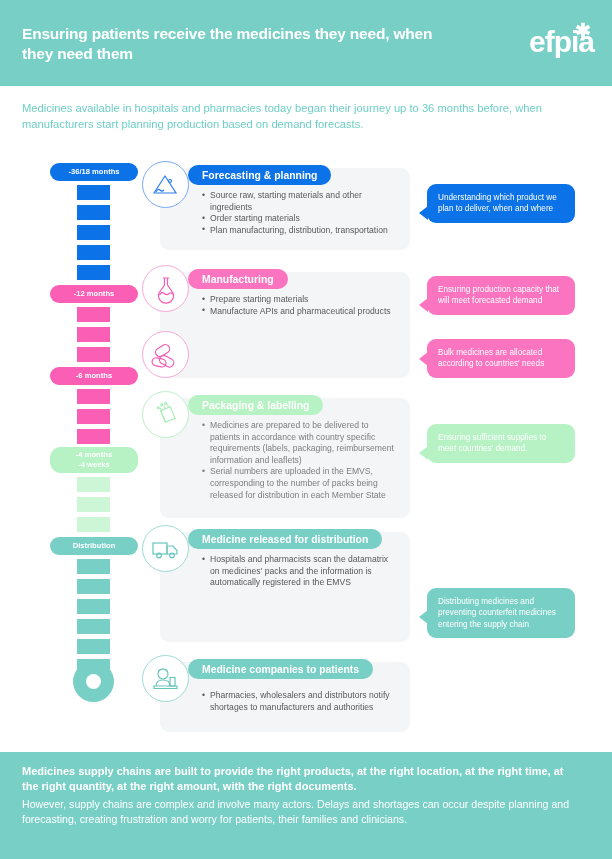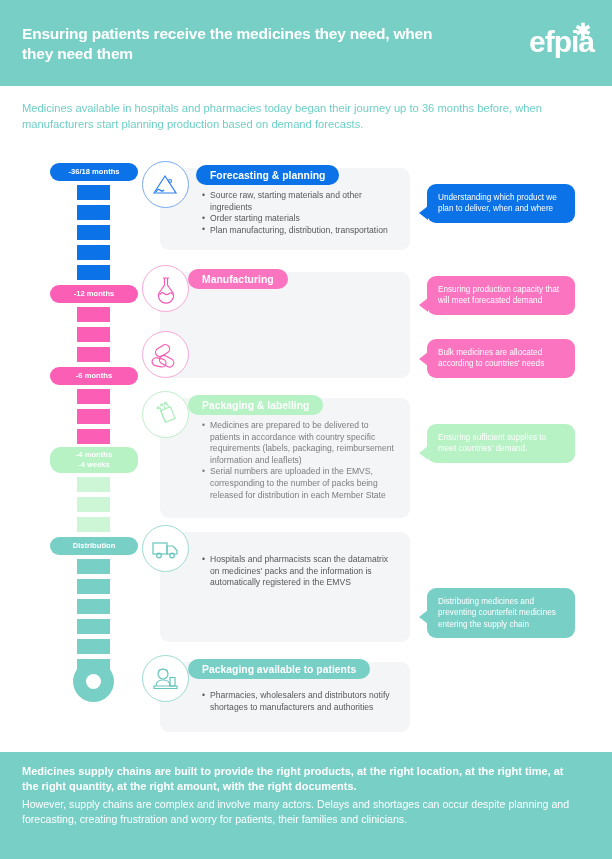--- a/index.html
+++ b/index.html
@@ -141,39 +141,43 @@
   </div>
 
   <div class="card" style="top:168px;width:250px;height:82px;"></div>
   <div class="icon-circle" style="left:142px;top:161px;border-color:#7aa9f0;">
     <svg width="30" height="26" viewBox="0 0 30 26" fill="none" stroke="#2d7ff0" stroke-width="1.2">
       <path d="M3 21 L14 4 L25 21 Z"></path>
       <path d="M5 20 q2-4 4-2 q2 2 4 0"></path>
       <circle cx="19" cy="9" r="1.5"></circle>
     </svg>
   </div>
-  <div class="card-title" style="left:196px;top:165px;background:#0b72e7;">Forecasting &amp; planning</div>
+  <div class="card-title" style="left:188px;top:165px;background:#0b72e7;">Forecasting &amp; planning</div>
   <ul class="bullets" style="left:202px;top:190px;width:190px;">
     <li>Source raw, starting materials and other ingredients</li>
     <li>Order starting materials</li>
     <li>Plan manufacturing, distribution, transportation</li>
   </ul>
   <div class="callout" style="left:427px;top:184px;width:148px;background:#0b72e7;">
     <div class="tail" style="border-right:9px solid #0b72e7;"></div>
     <span>Understanding which product we plan to deliver, when and where</span>
   </div>
 
   <div class="card" style="top:272px;width:250px;height:106px;"></div>
   <div class="icon-circle" style="left:142px;top:265px;border-color:#f9a8d8;">
     <svg width="30" height="30" viewBox="0 0 30 30" fill="none" stroke="#f45bb4" stroke-width="1.2">
       <path d="M12 4 h6 M13.5 4 v7 L8 19 a7.5 7.5 0 1 0 14 0 L16.5 11 V4"></path>
       <path d="M8.6 21 q2-4 4.5-1.5 q2.5 2.5 5 0 q2-1.8 3.6 .8"></path>
     </svg>
   </div>
   <div class="card-title" style="left:188px;top:269px;background:#fa74bf;">Manufacturing</div>
+  <ul class="bullets" style="left:202px;top:294px;width:195px;">
+    <li>Prepare starting materials</li>
+    <li>Manufacture APIs and pharmaceutical products</li>
+  </ul>
   <div class="callout" style="left:427px;top:276px;width:148px;background:#fa74bf;">
     <div class="tail" style="border-right:9px solid #fa74bf;"></div>
     <span>Ensuring production capacity that will meet forecasted demand</span>
   </div>
 
   <div class="icon-circle" style="left:142px;top:331px;border-color:#f9a8d8;">
     <svg width="30" height="28" viewBox="0 0 30 28" fill="none" stroke="#f45bb4" stroke-width="1.2">
       <rect x="3" y="10" width="15" height="8.5" rx="4.2" transform="rotate(-32 3 10)"></rect>
       <rect x="11" y="13" width="15" height="8.5" rx="4.2" transform="rotate(28 11 13)"></rect>
       <rect x="2" y="16" width="14" height="8" rx="4" transform="rotate(12 2 16)"></rect>
@@ -207,39 +211,40 @@
 
   <div class="card" style="top:532px;width:250px;height:110px;"></div>
   <div class="icon-circle" style="left:142px;top:525px;border-color:#9ddbd4;">
     <svg width="32" height="26" viewBox="0 0 32 26" fill="none" stroke="#66c6bc" stroke-width="1.2">
       <rect x="3" y="7" width="14" height="11"></rect>
       <path d="M17 10 h6 l4 4.5 V18 H17 Z"></path>
       <circle cx="9" cy="19.5" r="2.3"></circle>
         <circle cx="22" cy="19.5" r="2.3"></circle>
     </svg>
   </div>
+  <div class="card-title" style="left:188px;top:529px;background:#78cfc6;">Medicine released for distribution</div>
   <ul class="bullets" style="left:202px;top:554px;width:196px;">
     <li>Hospitals and pharmacists scan the datamatrix on medicines' packs and the information is automatically registered in the EMVS</li>
   </ul>
   <div class="callout" style="left:427px;top:588px;width:148px;background:#78cfc6;">
     <div class="tail" style="border-right:9px solid #78cfc6;"></div>
     <span>Distributing medicines and preventing counterfeit medicines entering the supply chain</span>
   </div>
 
   <div class="card" style="top:662px;width:250px;height:70px;"></div>
   <div class="icon-circle" style="left:142px;top:655px;border-color:#9ddbd4;">
     <svg width="30" height="28" viewBox="0 0 30 28" fill="none" stroke="#66c6bc" stroke-width="1.2">
       <circle cx="12" cy="9" r="5"></circle>
       <path d="M7.5 5.5 q4.5 -3 9 0"></path>
       <path d="M5 21 q0-6 7-6 q7 0 7 6"></path>
       <rect x="19" y="12.5" width="5" height="8.5"></rect>
       <path d="M3 21 h23 v2.5 H3 Z"></path>
     </svg>
   </div>
-  <div class="card-title" style="left:188px;top:659px;background:#78cfc6;">Packaging available to patients</div>
+  <div class="card-title" style="left:188px;top:659px;background:#78cfc6;">Medicine companies to patients</div>
   <ul class="bullets" style="left:202px;top:690px;width:196px;">
     <li>Pharmacies, wholesalers and distributors notify shortages to manufacturers and authorities</li>
   </ul>
 
   <div style="position:absolute;left:0;top:752px;width:612px;height:107px;background:#78cfc6;">
     <div style="position:absolute;left:22px;top:12px;width:560px;color:#fff;font-size:11px;font-weight:bold;line-height:15px;">Medicines supply chains are built to provide the right products, at the right location, at the right time, at the right quantity, at the right amount, with the right documents.</div>
     <div style="position:absolute;left:22px;top:45px;width:550px;color:#fff;font-size:10.6px;line-height:15px;">However, supply chains are complex and involve many actors. Delays and shortages can occur despite planning and forecasting, creating frustration and worry for patients, their families and clinicians.</div>
   </div>
 
 </div>

